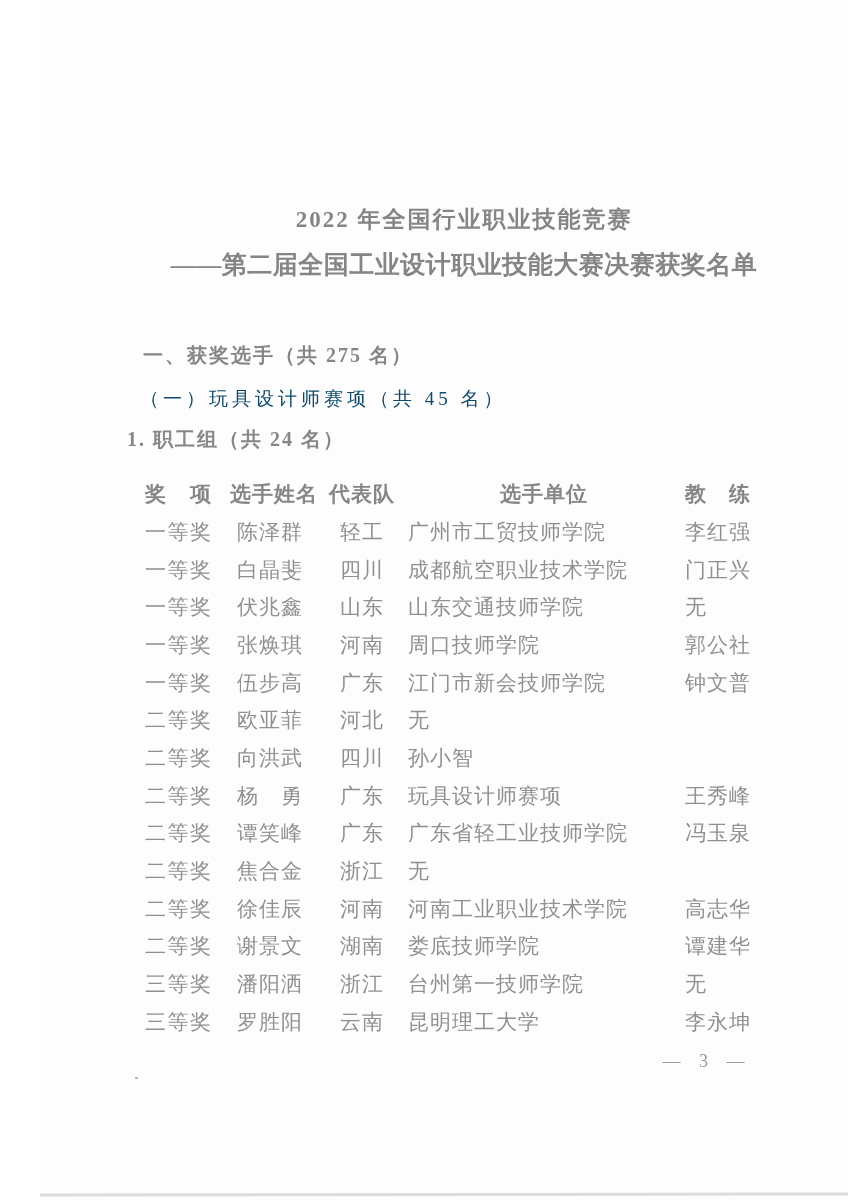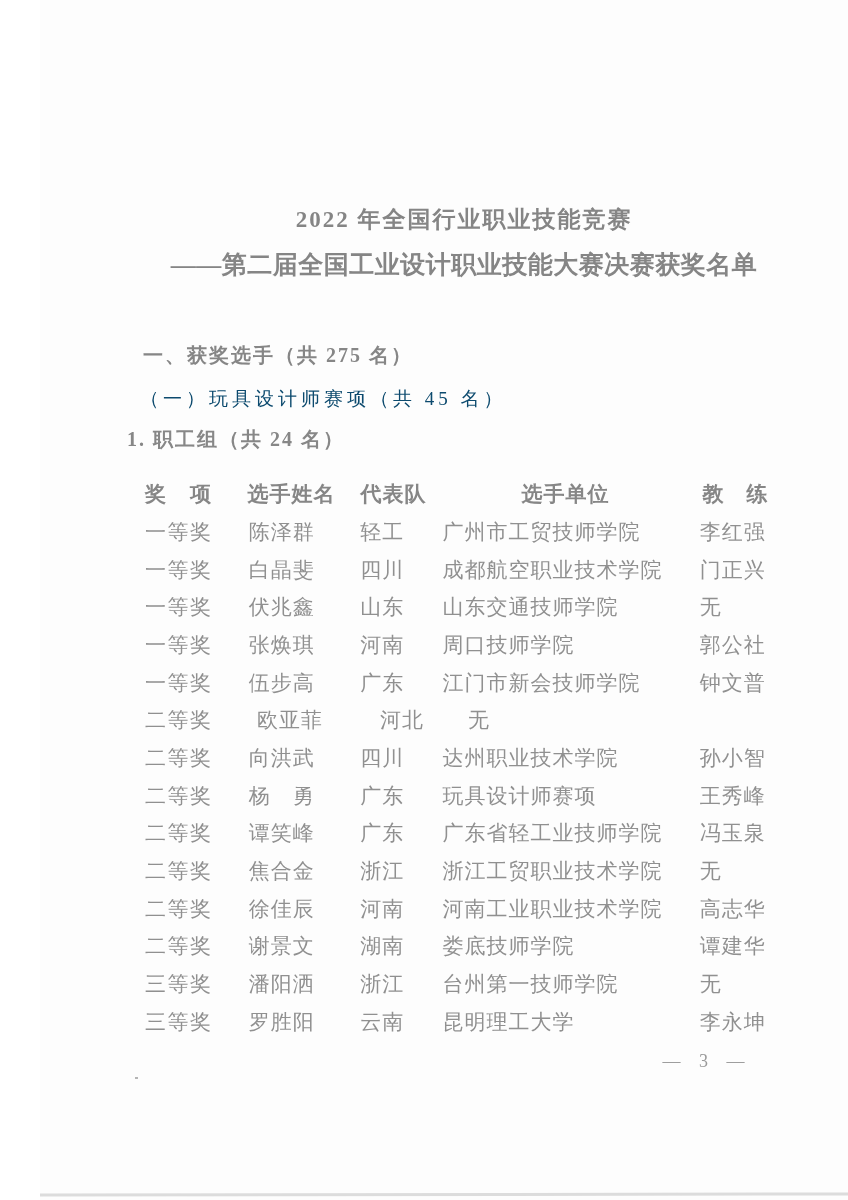--- a/index.html
+++ b/index.html
@@ -67,21 +67,20 @@
     left: 105px;
     top: 477px;
     width: 630px;
   }
   .trow {
     display: flex;
     align-items: center;
     height: 37.7px;
     font-size: 21px;
     color: #909090;
-    gap: 20px;
   }
   .trow.thead {
     font-weight: bold;
     color: #868686;
     height: 34px;
     margin-bottom: 2px;
   }
   .tcell { white-space: nowrap; }
   .col-prize {
     width: 70px;
@@ -208,42 +207,40 @@
         <div class="trow">
           <div class="tcell col-prize">二等奖</div>
           <div class="tcell col-name">欧亚菲</div>
           <div class="tcell col-team">河北</div>
           <div class="tcell col-coach">无</div>
         </div>
         <div class="trow">
           <div class="tcell col-prize">二等奖</div>
           <div class="tcell col-name">向洪武</div>
           <div class="tcell col-team">四川</div>
-          <div class="tcell col-org">达州职业技术学院</div>
           <div class="tcell col-coach">孙小智</div>
         </div>
         <div class="trow">
           <div class="tcell col-prize">二等奖</div>
           <div class="tcell col-name">杨　勇</div>
           <div class="tcell col-team">广东</div>
           <div class="tcell col-org">玩具设计师赛项</div>
           <div class="tcell col-coach">王秀峰</div>
         </div>
         <div class="trow">
           <div class="tcell col-prize">二等奖</div>
           <div class="tcell col-name">谭笑峰</div>
           <div class="tcell col-team">广东</div>
           <div class="tcell col-org">广东省轻工业技师学院</div>
           <div class="tcell col-coach">冯玉泉</div>
         </div>
         <div class="trow">
           <div class="tcell col-prize">二等奖</div>
           <div class="tcell col-name">焦合金</div>
           <div class="tcell col-team">浙江</div>
-          <div class="tcell col-org">浙江工贸职业技术学院</div>
           <div class="tcell col-coach">无</div>
         </div>
         <div class="trow">
           <div class="tcell col-prize">二等奖</div>
           <div class="tcell col-name">徐佳辰</div>
           <div class="tcell col-team">河南</div>
           <div class="tcell col-org">河南工业职业技术学院</div>
           <div class="tcell col-coach">高志华</div>
         </div>
         <div class="trow">

